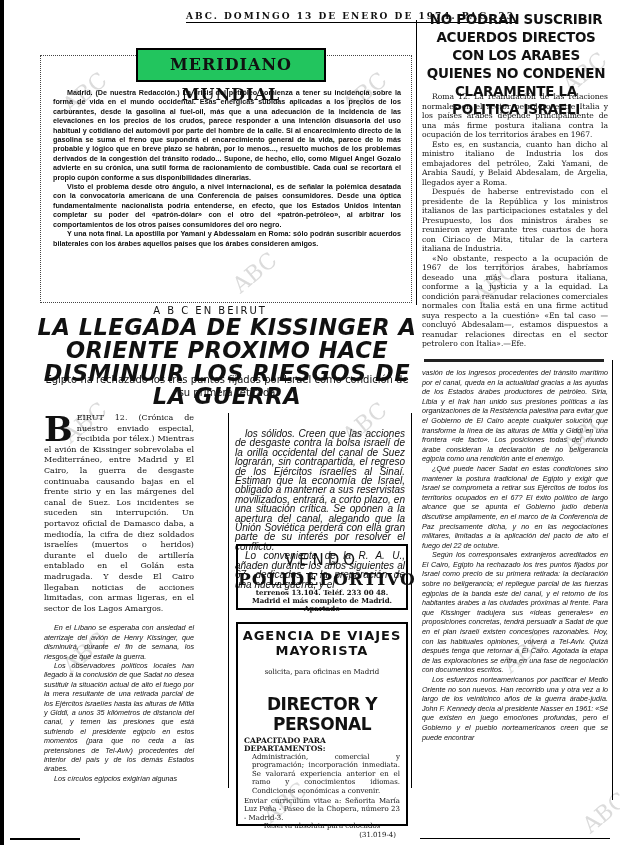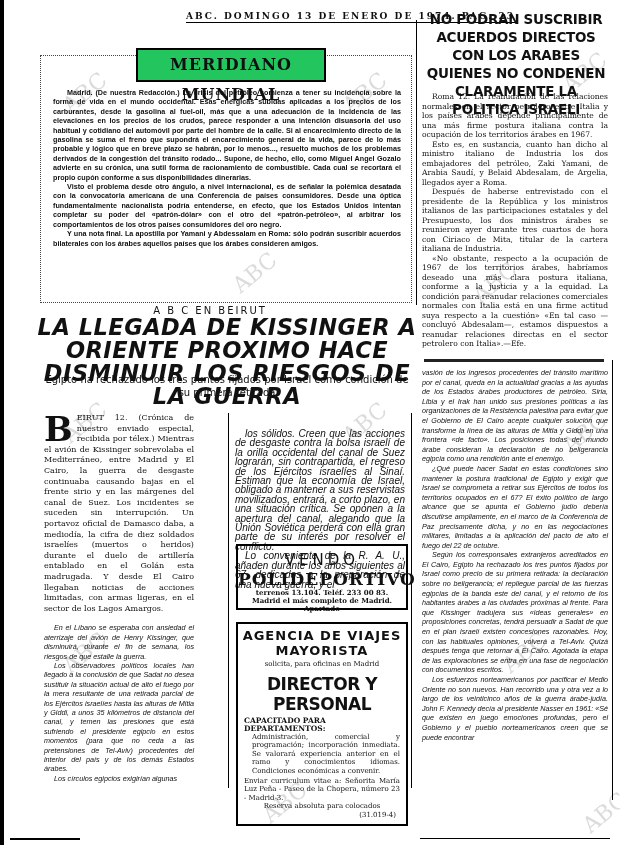--- a/index.html
+++ b/index.html
@@ -42,22 +42,22 @@
   .col2 p { margin:0; text-indent:10px; }
 
   .ad1 { position:absolute; left:236px; top:544px; width:168px; height:62px; border:2px solid #000;
     text-align:center; }
   .ad1 .l1 { font-family:"DejaVu Sans", sans-serif; font-size:15px; letter-spacing:4px; margin-top:5px; }
   .ad1 .l2 { font-family:"DejaVu Serif", serif; font-weight:bold; font-size:17px; letter-spacing:1px; line-height:20px; }
   .ad1 .l3 { font-size:7px; line-height:8px; font-weight:bold; padding:0 3px; }
   .ad2 { position:absolute; left:236px; top:622px; width:168px; height:200px; border:2px solid #000;
     text-align:center; }
   .ad2 .h { font-family:"DejaVu Sans", sans-serif; font-weight:bold; font-size:13px; line-height:15px; margin-top:4px; letter-spacing:1px; }
-  .ad2 .s { font-size:7px; margin-top:2px; }
-  .ad2 .big { font-family:"DejaVu Sans", sans-serif; font-weight:bold; font-size:17px; letter-spacing:-.5px; margin-top:6px; }
+  .ad2 .s { font-size:7px; margin-top:10px; }
+  .ad2 .big { font-family:"DejaVu Sans", sans-serif; font-weight:bold; font-size:17px; letter-spacing:-.5px; margin-top:18px; }
   .ad2 .cap { text-align:left; font-weight:bold; font-size:7.5px; line-height:8px; padding-left:6px; margin-top:3px; }
   .ad2 .body { text-align:justify; font-size:7px; line-height:8.4px; padding:0 6px 0 14px; }
   .ad2 .send { text-align:justify; font-size:7px; line-height:8.4px; padding:0 6px; margin-top:2px; }
   .ad2 .c { text-align:center; font-size:7px; line-height:8.4px; }
   .ad2 .ref { text-align:right; font-size:7px; padding-right:10px;padding-left:40px; }
 
   .rhead { position:absolute; left:420px; top:10px; width:192px; font-family:"DejaVu Sans", sans-serif;
     font-weight:bold; font-size:13.5px; line-height:18px; text-align:center; letter-spacing:-.3px; }
   .rcol { position:absolute; left:422px; top:92px; width:186px; font-size:7.6px; line-height:9.5px; text-align:justify; }
   .rcol p { margin:0; text-indent:10px; }
@@ -115,21 +115,21 @@
 <div class="col2">
   <p>los sólidos. Creen que las acciones de desgaste contra la bolsa israelí de la orilla occidental del canal de Suez lograrán, sin contrapartida, el regreso de los Ejércitos israelíes al Sinaí. Estiman que la economía de Israel, obligado a mantener a sus reservistas movilizados, entrará, a corto plazo, en una situación crítica. Se oponen a la apertura del canal, alegando que la Unión Soviética perderá con ella gran parte de su interés por resolver el conflicto.</p>
   <p>Lo conveniente de la R. A. U., añaden durante los años siguientes al 67, dedicados a la preparación de una nueva guerra, y el</p>
 </div>
 
 <div class="vrule" style="left:411px;top:413px;height:375px;"></div>
 
 <div class="ad1">
   <div class="l1">VENDO</div>
   <div class="l2">POLIDEPORTIVO</div>
-  <div class="l3">terrenos 13.104. Teléf. 233 00 83. Madrid el más completo de Madrid. Apartado</div>
+  <div class="l3">terrenos 13.104. Teléf. 233 00 48. Madrid el más completo de Madrid. Apartado</div>
 </div>
 
 <div class="ad2">
   <div class="h">AGENCIA DE VIAJES MAYORISTA</div>
   <div class="s">solicita, para oficinas en Madrid</div>
   <div class="big">DIRECTOR Y PERSONAL</div>
   <div class="cap">CAPACITADO PARA DEPARTAMENTOS:</div>
   <div class="body">Administración, comercial y programación; incorporación inmediata. Se valorará experiencia anterior en el ramo y conocimientos idiomas. Condiciones económicas a convenir.</div>
   <div class="send">Enviar curriculum vitae a: Señorita María Luz Peña - Paseo de la Chopera, número 23 - Madrid-3.</div>
   <div class="c">Reserva absoluta para colocados</div>

